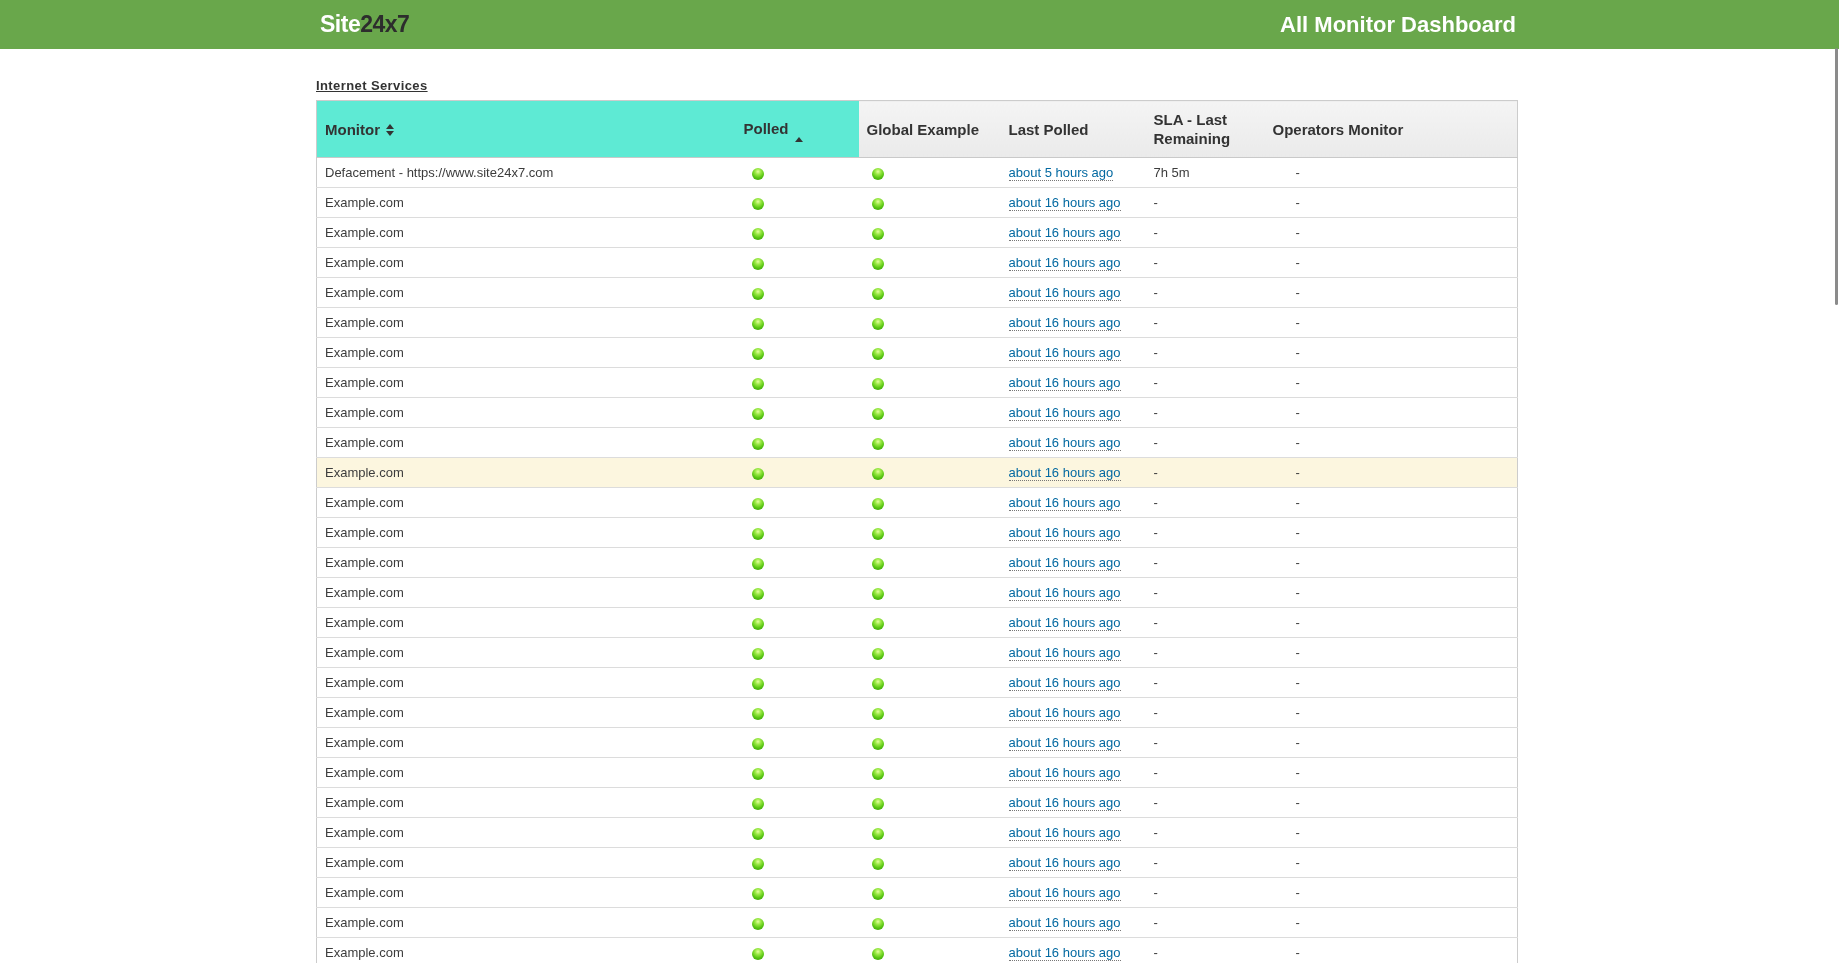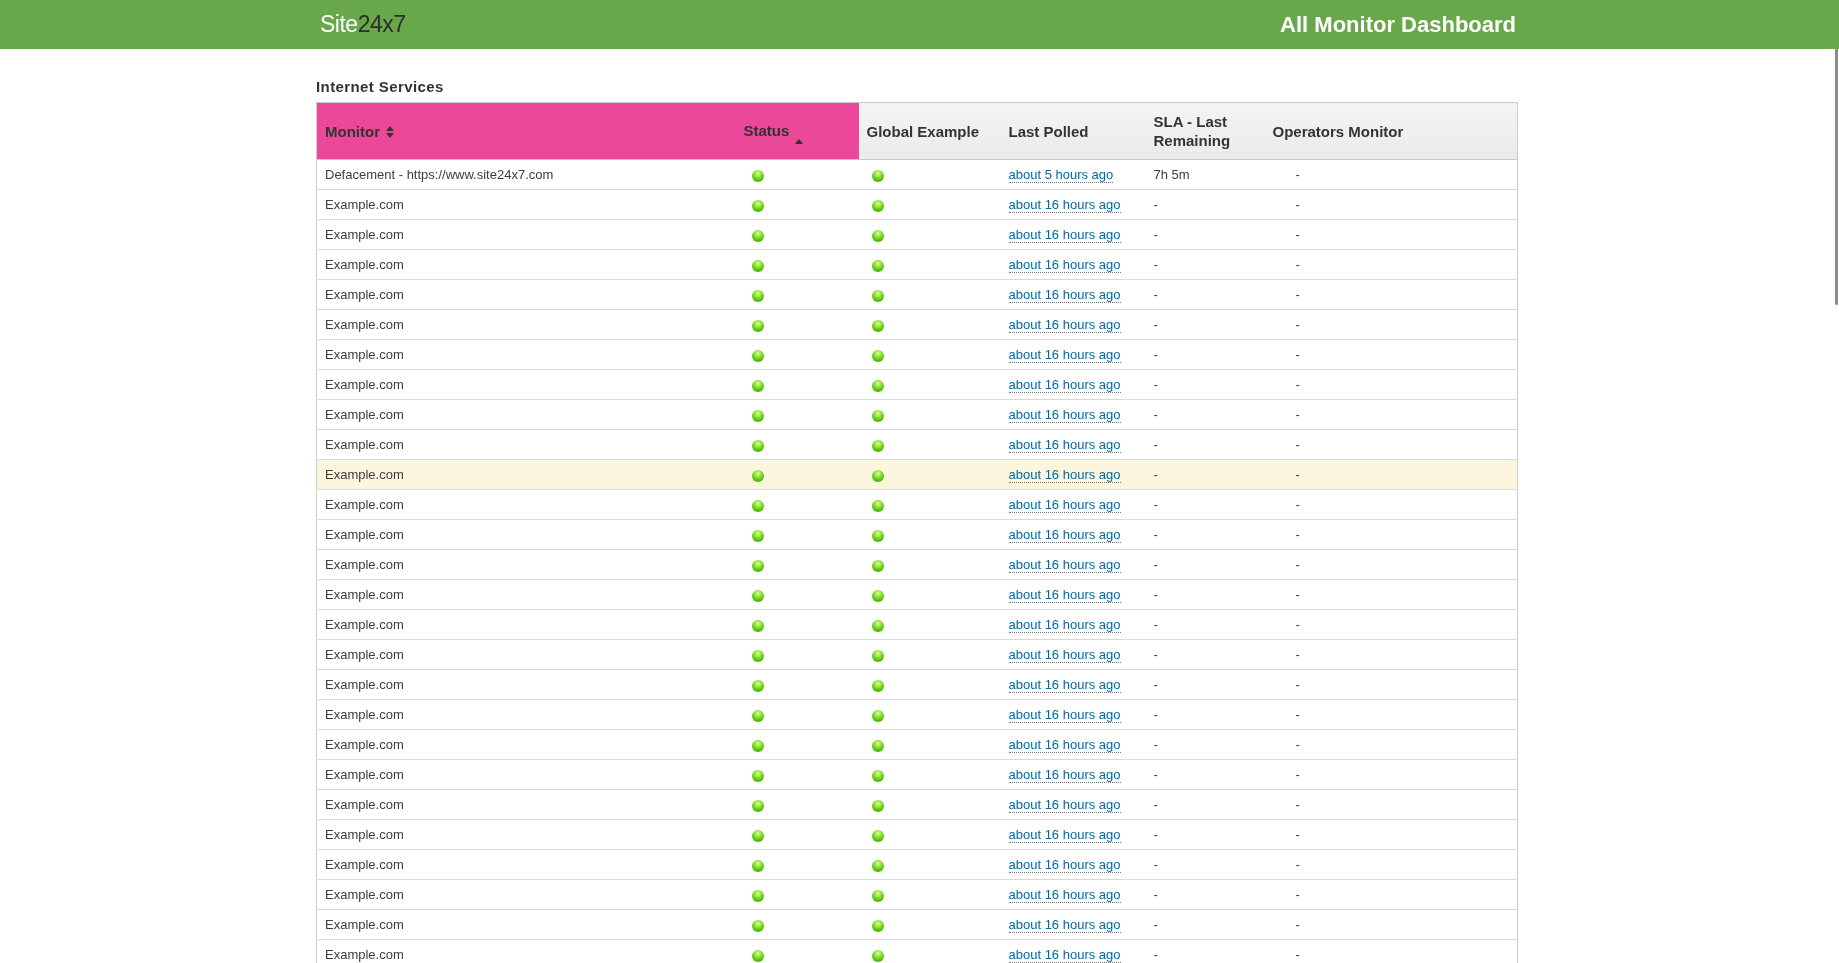--- a/index.html
+++ b/index.html
@@ -15,40 +15,41 @@
   .topbar {
     height: 49px;
     background: #69a74b;
     display: flex;
     align-items: center;
     justify-content: space-between;
     padding: 0 323px 0 320px;
   }
   .logo {
     font-size: 23px;
-    font-weight: normal;
+    font-weight: bold;
     letter-spacing: -0.5px;
     cursor: pointer;
     line-height: 49px;
   }
   .logo .logo-site { color: #ffffff; }
   .logo .logo-247  { color: #2d2d2d; }
   .page-title {
     color: #ffffff;
     font-size: 22px;
     font-weight: bold;
   }
 
   
   .section-title {
     margin: 29px 0 7px 316px;
-    font-size: 15px;
+    font-size: 13px;
     font-weight: bold;
     color: #333333;
     letter-spacing: 0.4px;
+    text-decoration: underline;
   }
 
   
   table.monitors {
     margin-left: 316px;
     width: 1201px;
     border-collapse: collapse;
     table-layout: fixed;
     border: 1px solid #cccccc;
   }
@@ -66,21 +67,21 @@
     font-size: 15px;
     font-weight: bold;
     color: #333333;
     padding: 0 8px;
     line-height: 19px;
     background: linear-gradient(180deg, #f4f4f4 0%, #eaeaea 100%);
     border-bottom: 1px solid #c9c9c9;
     cursor: pointer;
     user-select: none;
   }
-  thead th.shaded { background: #ec4899; margin-top: 24px; }
+  thead th.shaded { background: #5eead4; margin-top: 24px; }
 
   
   .sort-both {
     display: inline-flex;
     flex-direction: column;
     gap: 2px;
     margin-left: 6px;
     vertical-align: middle;
     position: relative; top: -1px;
   }
@@ -171,21 +172,21 @@
   </colgroup>
   <thead>
     <tr>
       <th class="shaded">
         <span>Monitor</span><span class="sort-both">
             <span class="tri-up"></span>
             <span class="tri-down"></span>
           </span>
       </th>
       <th class="shaded">
-        <span>Status</span><span class="sort-asc"><span class="tri-up"></span></span>
+        <span>Polled</span><span class="sort-asc"><span class="tri-up"></span></span>
       </th>
       <th>
         <span>Global Example</span>
       </th>
       <th>
         <span>Last Polled</span>
       </th>
       <th>
         <span>SLA - Last Remaining</span>
       </th>

